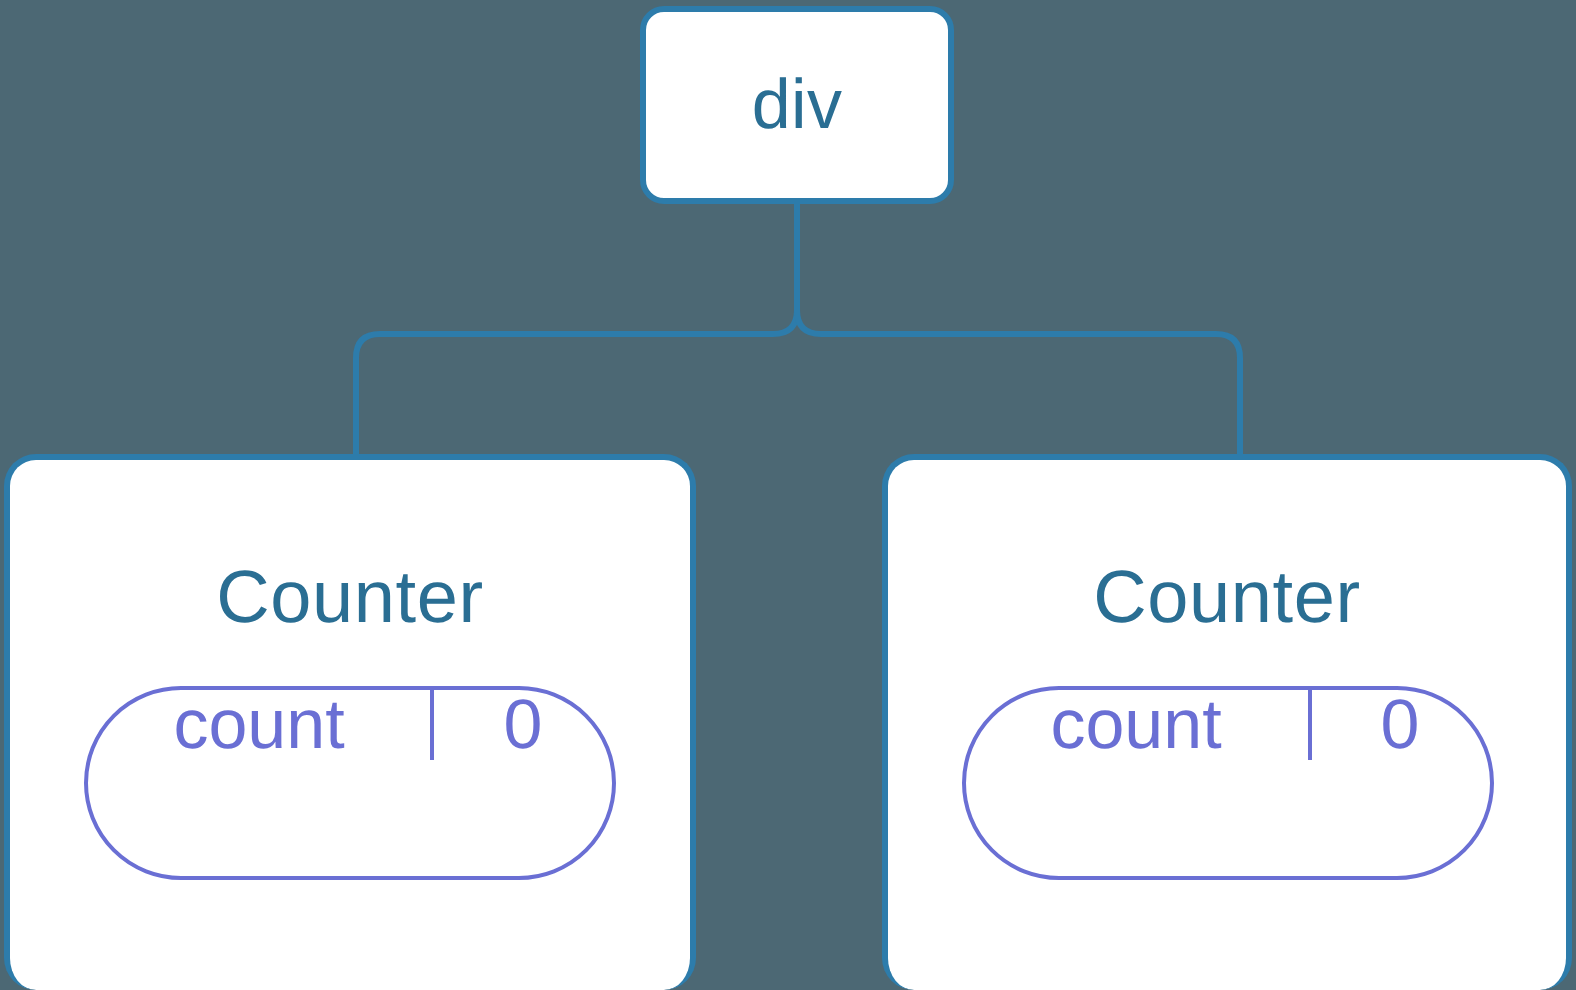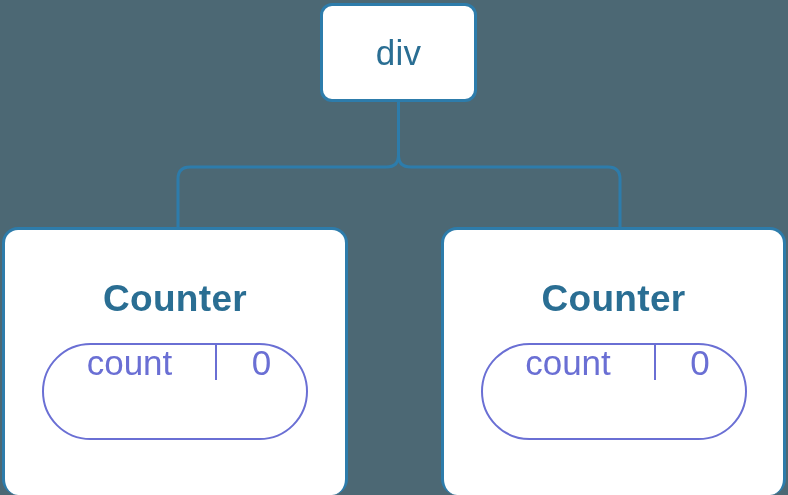--- a/index.html
+++ b/index.html
@@ -68,21 +68,21 @@
     display: flex;
     flex-direction: column;
     align-items: center;
   }
   #node-counter-left  { left: 2px;   width: 346px; }
   #node-counter-right { left: 441px; width: 345px; }
 
   .counter-title {
     color: #2a6e93;
     font-size: 37px;
-    font-weight: 700;
+    font-weight: 400;
     line-height: 1;
     margin-top: 50px;
     letter-spacing: 0.3px;
   }
 
   
   .state-pill {
     margin-top: 26px;
     height: 97px;
     width: 266px;

